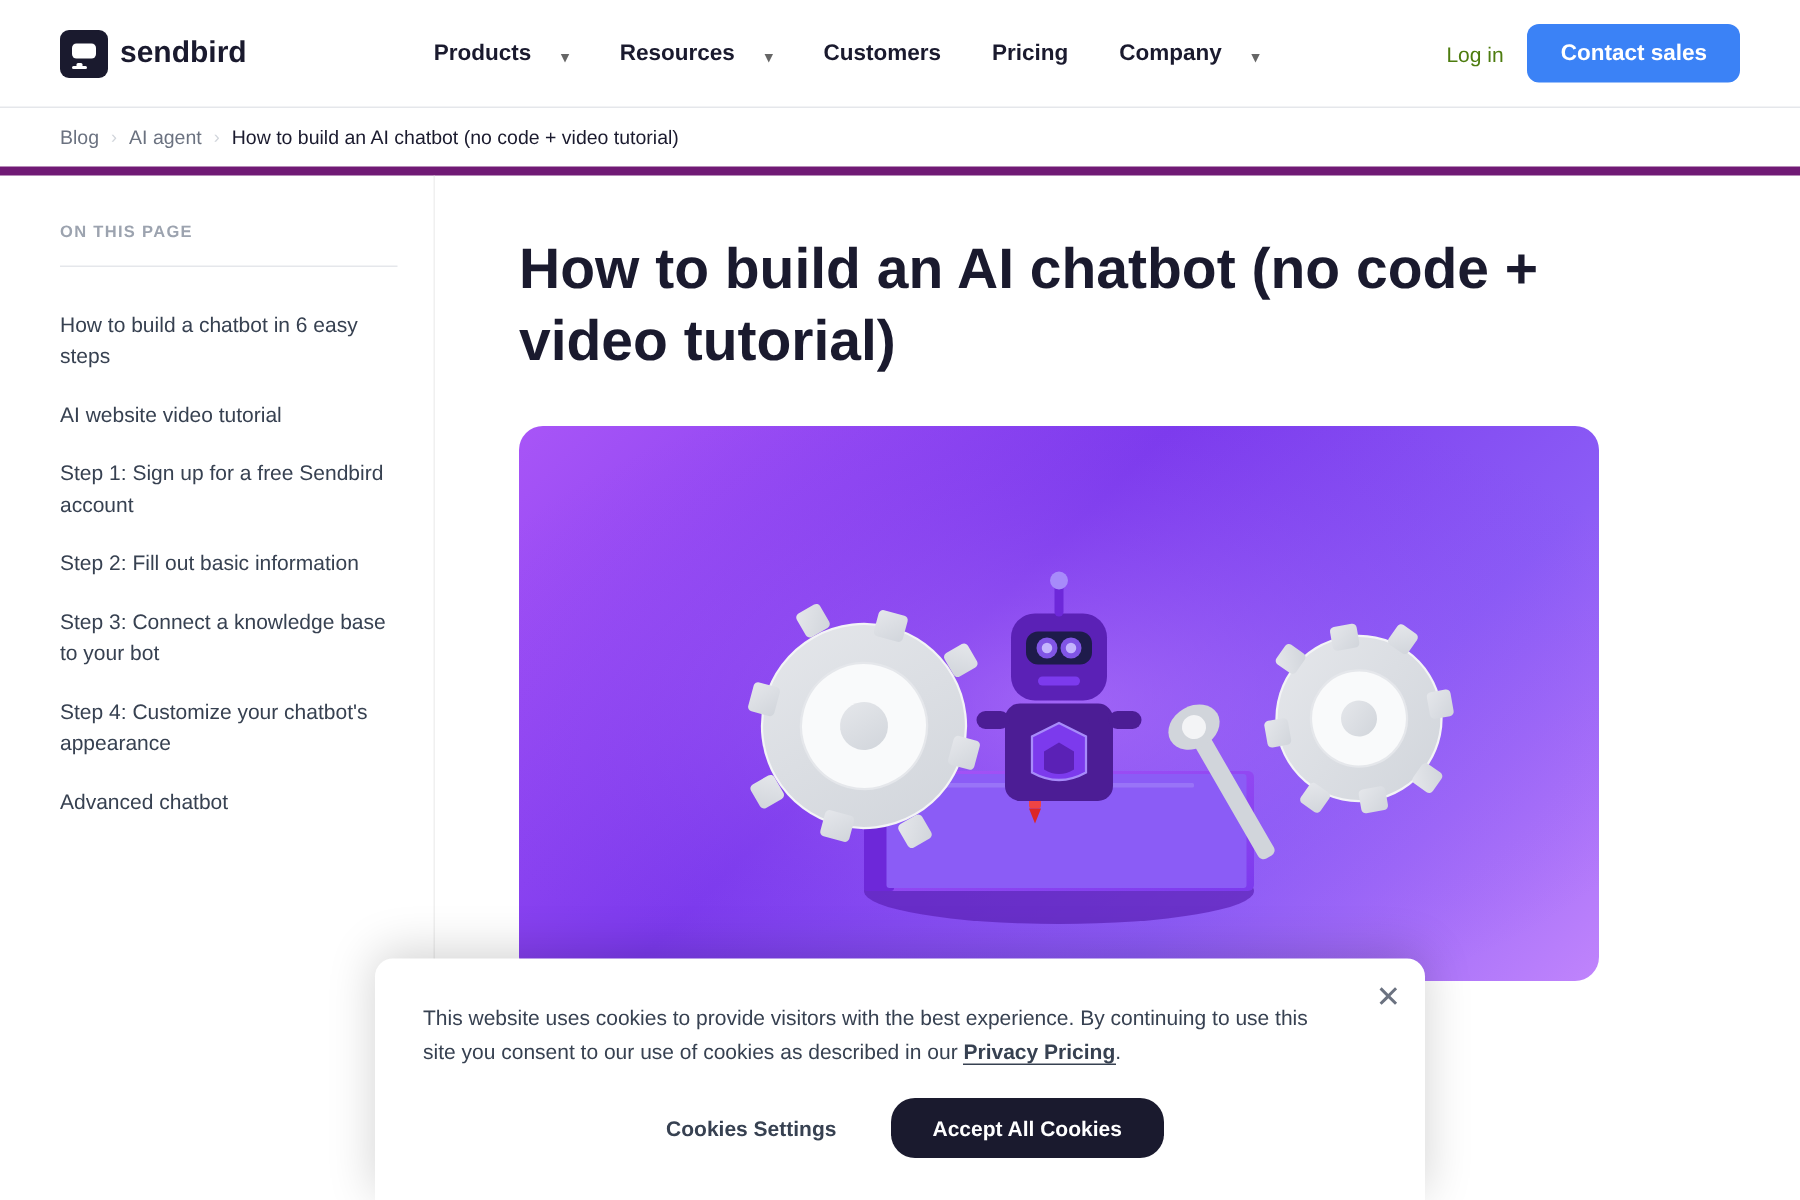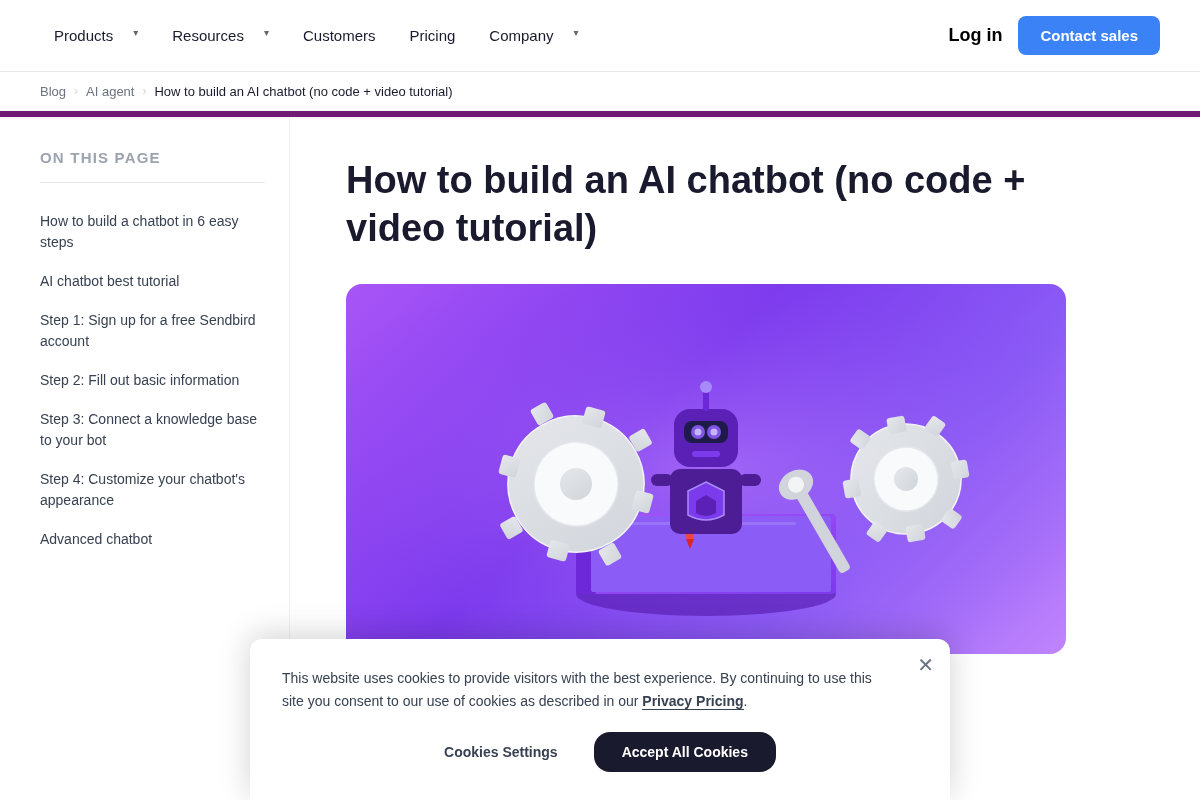--- a/index.html
+++ b/index.html
@@ -6,24 +6,24 @@
     body { font-family: -apple-system, BlinkMacSystemFont, 'Segoe UI', sans-serif; background: #fff; color: #1a1a2e; width: 1200px; height: 800px; overflow: hidden; position: relative; }
 
     
     nav {
       display: flex; align-items: center; justify-content: space-between;
       padding: 0 40px; height: 72px; border-bottom: 1px solid #e5e7eb;
       position: relative; z-index: 10; background: #fff;
     }
     .nav-logo { display: flex; align-items: center; gap: 8px; font-size: 20px; font-weight: 700; color: #1a1a2e; cursor: pointer; }
     .nav-links { display: flex; align-items: center; gap: 6px; }
-    .nav-link { display: flex; align-items: flex-start; gap: 20px; padding: 8px 14px; font-size: 15px; font-weight: 400; color: #1a1a2e; cursor: pointer; border-radius: 6px; transition: background 0.15s; text-decoration: none; }
+    .nav-link { display: flex; align-items: flex-end; gap: 20px; padding: 8px 14px; font-size: 15px; font-weight: 700; color: #1a1a2e; cursor: pointer; border-radius: 6px; transition: background 0.15s; text-decoration: none; }
     .nav-link-chevron { font-size: 10px; color: #666; }
     .nav-actions { display: flex; align-items: center; gap: 16px; }
-    .nav-login { font-size: 18px; font-weight: 700; color: #000000; cursor: pointer; }
+    .nav-login { font-size: 14px; font-weight: 400; color: #4d7c0f; cursor: pointer; }
     .nav-cta { background: #3b82f6; color: #fff; border: none; border-radius: 8px; padding: 11px 22px; font-size: 15px; font-weight: 600; cursor: pointer; }
 
     
     .breadcrumb {
       display: flex; align-items: flex-start; gap: 8px;
       padding: 12px 40px; background: #fff; border-bottom: 6px solid #701a75;
       font-size: 13px; color: #6b7280;
     }
     .breadcrumb a { color: #6b7280; text-decoration: none; cursor: pointer; }
     .breadcrumb-sep { color: #d1d5db; font-size: 12px; }
@@ -33,21 +33,21 @@
     .page-layout {
       display: flex; height: calc(800px - 72px - 41px); overflow: hidden;
     }
 
     
     .sidebar {
       width: 290px; min-width: 290px; padding: 32px 24px 32px 40px;
       overflow-y: auto; border-right: 1px solid #f0f0f0;
     }
     .sidebar-heading {
-      font-size: 15px; font-weight: 600; color: #9ca3af; letter-spacing: 0.08em;
+      font-size: 11px; font-weight: 600; color: #9ca3af; letter-spacing: 0.08em;
       text-transform: uppercase; margin-bottom: 16px;
     }
     .sidebar-divider { height: 1px; background: #e5e7eb; margin-bottom: 20px; }
     .sidebar-item {
       display: block; padding: 8px 0; font-size: 14px; color: #374151;
       cursor: pointer; line-height: 1.5; text-decoration: none;
       margin-bottom: 2px;
     }
 
     
@@ -87,20 +87,29 @@
     }
     .cookie-accept-btn {
       background: #1a1a2e; color: #fff; border: none; border-radius: 16px;
       padding: 12px 28px; font-size: 14px; font-weight: 600; cursor: pointer;
     }
   </style>
 </head>
 <body>
 
 <nav>
+  <div class="nav-logo">
+    <svg width="32" height="32" viewBox="0 0 32 32">
+      <rect width="32" height="32" rx="6" fill="#1a1a2e"></rect>
+      <rect x="8" y="9" width="16" height="10" rx="3" fill="white"></rect>
+      <rect x="11" y="22" width="4" height="3" rx="1" fill="white"></rect>
+      <rect x="8" y="24" width="10" height="2" rx="1" fill="white"></rect>
+    </svg>
+    <span>sendbird</span>
+  </div>
   <div class="nav-links">
     <a class="nav-link">
       <span>Products</span>
       <span class="nav-link-chevron">▾</span>
     </a>
     <a class="nav-link">
       <span>Resources</span>
       <span class="nav-link-chevron">▾</span>
     </a>
     <a class="nav-link">
@@ -127,21 +136,21 @@
   <span class="breadcrumb-sep">›</span>
   <span class="breadcrumb-current">How to build an AI chatbot (no code + video tutorial)</span>
 </div>
 
 <div class="page-layout">
 
   <aside class="sidebar">
     <div class="sidebar-heading">ON THIS PAGE</div>
     <div class="sidebar-divider"></div>
     <a class="sidebar-item">How to build a chatbot in 6 easy steps</a>
-    <a class="sidebar-item">AI chatbot best tutorial</a>
+    <a class="sidebar-item">AI website video tutorial</a>
     <a class="sidebar-item">Step 1: Sign up for a free Sendbird account</a>
     <a class="sidebar-item">Step 2: Fill out basic information</a>
     <a class="sidebar-item">Step 3: Connect a knowledge base to your bot</a>
     <a class="sidebar-item">Step 4: Customize your chatbot's appearance</a>
     <a class="sidebar-item">Advanced chatbot</a>
   </aside>
 
   <main class="content">
     <h1 class="article-title">How to build an AI chatbot (no code + video tutorial)</h1>
 

